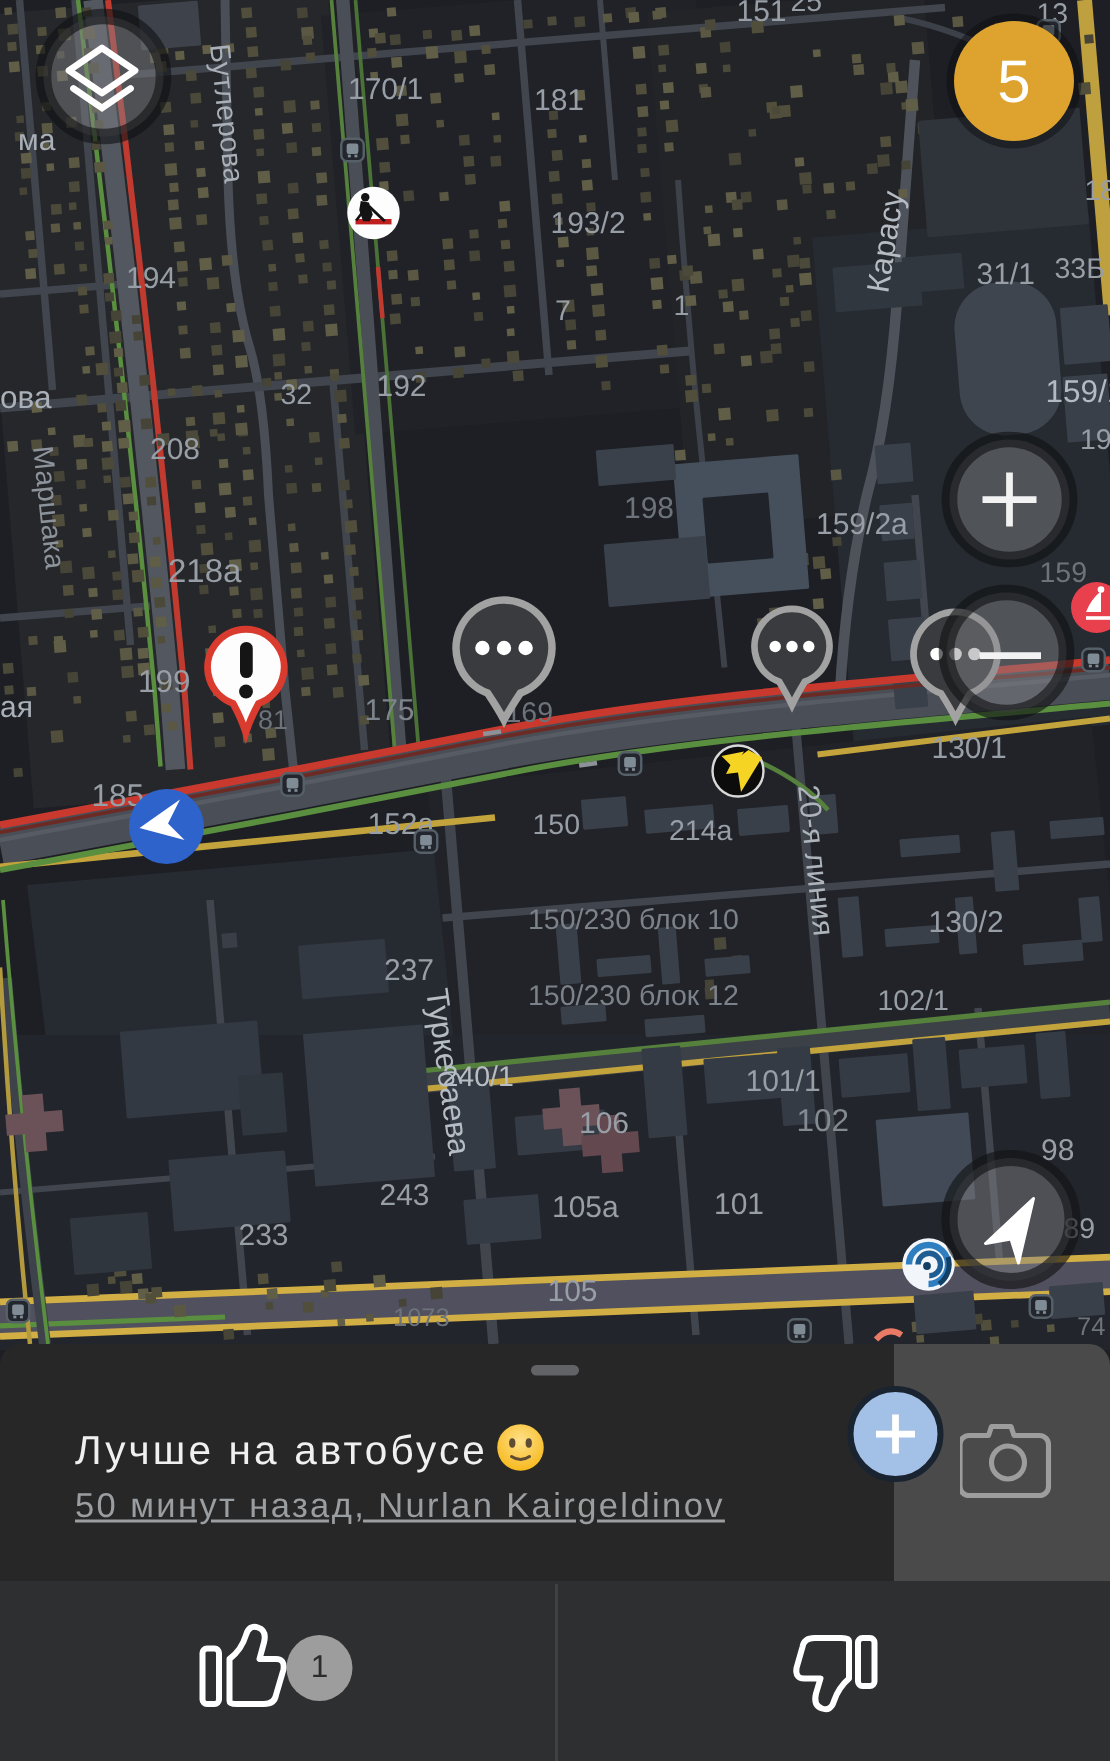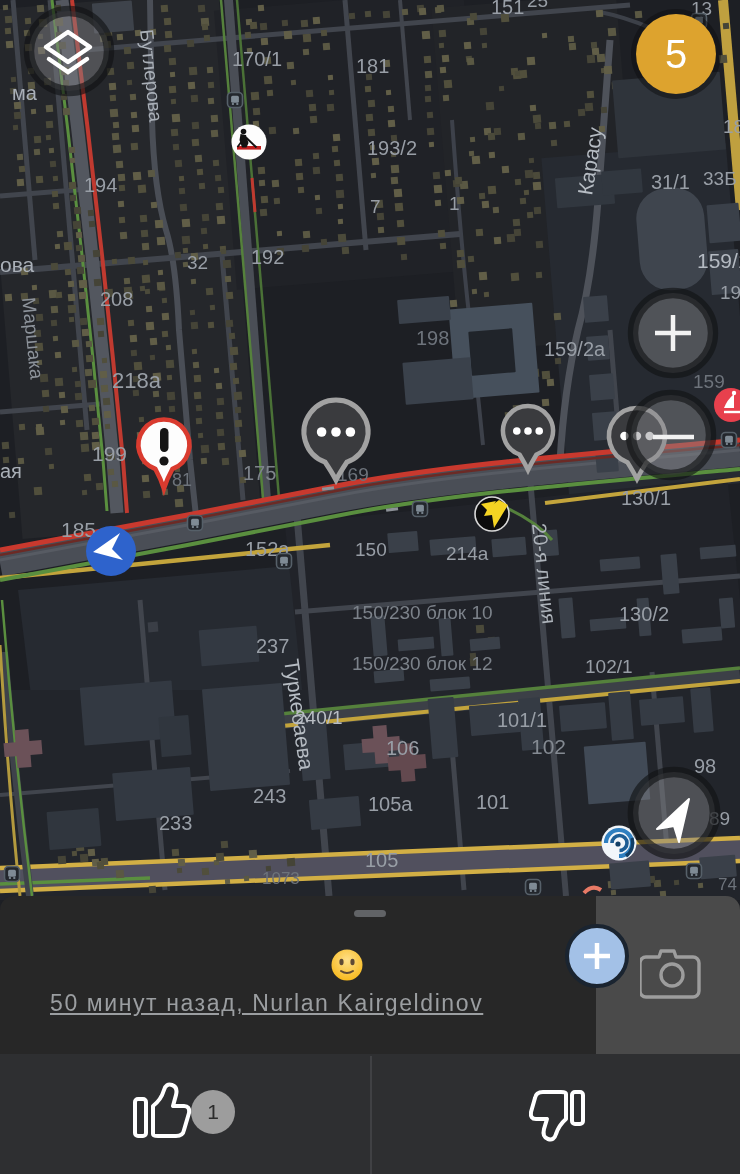--- a/index.html
+++ b/index.html
@@ -1028,20 +1028,21 @@
         <path d="M689,799 L657,829 L674,826 L679,842 Z" fill="#fff" stroke="#fff" stroke-width="2" stroke-linejoin="round"></path>
       </g>
 </svg>
 
 <div style="position:absolute;left:0;top:896px;width:740px;height:158px;background:#272727;border-radius:14px 14px 0 0;"></div>
 
 <div style="position:absolute;left:596px;top:896px;width:144px;height:158px;background:#4a4a4a;border-radius:0 14px 0 0;"></div>
 
 <div style="position:absolute;left:354px;top:910px;width:32px;height:7px;border-radius:4px;background:#616366;"></div>
 
+<div style="position:absolute;left:50px;top:952px;font-size:27px;color:#f0f0f0;letter-spacing:2.1px;">Лучше на автобусе</div>
 
 <svg style="position:absolute;left:330px;top:948px;" width="34" height="34" viewBox="0 0 34 34">
 <defs>
         <radialGradient id="emg" cx="0.5" cy="0.35" r="0.75">
           <stop offset="0" stop-color="#ffe08a"></stop>
           <stop offset="1" stop-color="#f6b40e"></stop>
         </radialGradient>
       </defs>
 <circle cx="17" cy="17" r="15.5" fill="url(#emg)"></circle>
 <ellipse cx="11.5" cy="14" rx="2.1" ry="3.2" fill="#5f4a34"></ellipse>

